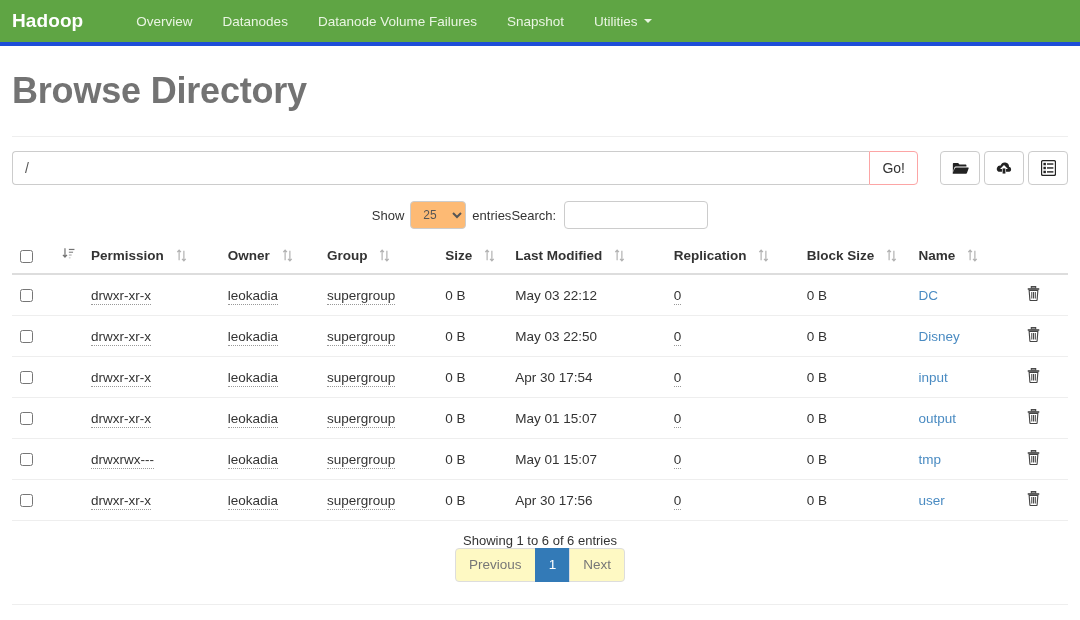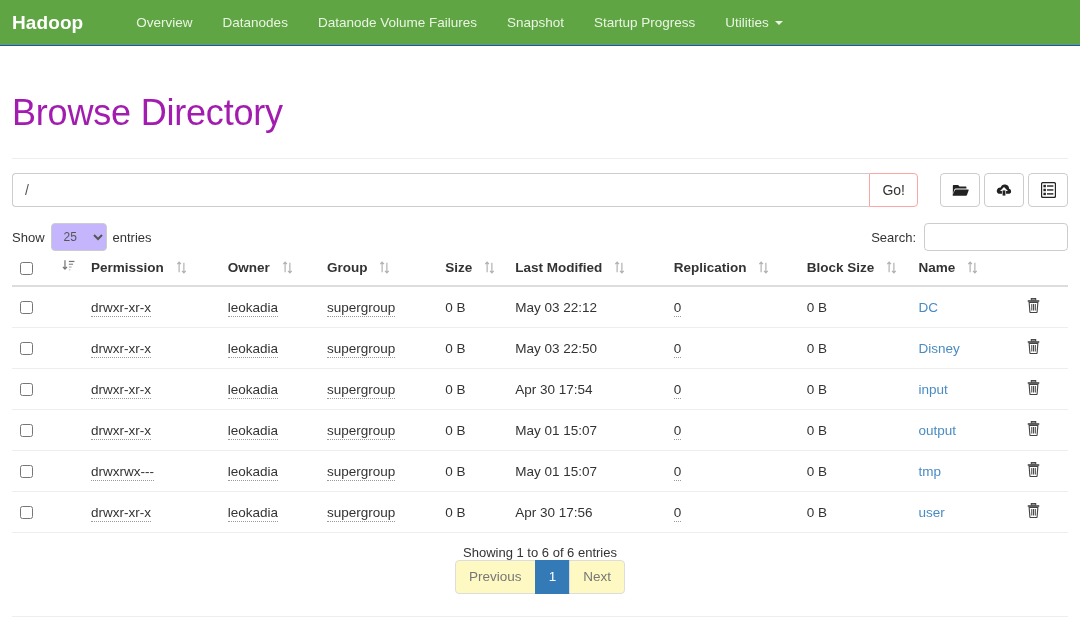--- a/index.html
+++ b/index.html
@@ -14,21 +14,21 @@
     -webkit-font-smoothing: antialiased;
   }
 
   
   .navbar {
     height: 46px;
     background: #5fa544;
     display: flex;
     align-items: stretch;
     padding-left: 12px;
-    border-bottom: 1px solid #1d4ed8;
+    border-bottom: 4px solid #1d4ed8;
   }
   .brand {
     color: #ffffff;
     font-size: 19px;
     font-weight: bold;
     display: flex;
     align-items: center;
     padding: 0 16px 0 0;
     letter-spacing: 0.1px;
     cursor: pointer;
@@ -53,23 +53,23 @@
   }
 
   
   .container {
     padding: 0 12px;
     position: relative;
   }
 
   .page-title {
     font-size: 36px;
-    font-weight: normal;
-    color: #a21caf;
-    margin: 46px 0 0 0;
+    font-weight: bold;
+    color: #737373;
+    margin: 24px 0 0 0;
     padding: 0 0 4px 0;
     letter-spacing: -0.2px;
   }
   .hr {
     border: 0;
     border-top: 1px solid #eeeeee;
     margin: 20px 0 14px 0;
   }
 
   
@@ -119,34 +119,35 @@
     justify-content: center;
     cursor: pointer;
     padding: 0;
   }
   .icon-btn:first-child { margin-left: 0; }
   .icon-btn svg { display: block; }
 
   
   .controls-row {
     display: flex;
-    justify-content: space-between;
+    justify-content: center;
     align-items: center;
+    margin-bottom: 10px;
     font-size: 13px;
     color: #333333;
   }
   .length-ctl { display: flex; align-items: center; gap: 6px; }
   .length-select {
     height: 28px;
     border: 1px solid #cccccc;
     border-radius: 4px;
     padding: 2px 4px 2px 8px;
     font-size: 12px;
     color: #555555;
-    background: #c4b5fd;
+    background: #fdba74;
     font-family: "Liberation Sans", sans-serif;
     min-width: 56px;
     cursor: pointer;
   }
   .filter-ctl { display: flex; align-items: center; gap: 8px; }
   .search-input {
     height: 28px;
     width: 144px;
     border: 1px solid #cccccc;
     border-radius: 4px;
@@ -286,23 +287,20 @@
       <span>Overview</span>
     </div>
     <div class="nav-item">
       <span>Datanodes</span>
     </div>
     <div class="nav-item">
       <span>Datanode Volume Failures</span>
     </div>
     <div class="nav-item">
       <span>Snapshot</span>
-    </div>
-    <div class="nav-item">
-      <span>Startup Progress</span>
     </div>
     <div class="nav-item">
       <span>Utilities</span>
       <span class="caret"></span>
     </div>
 
   </div>
 </div>
 
 <div class="container">

